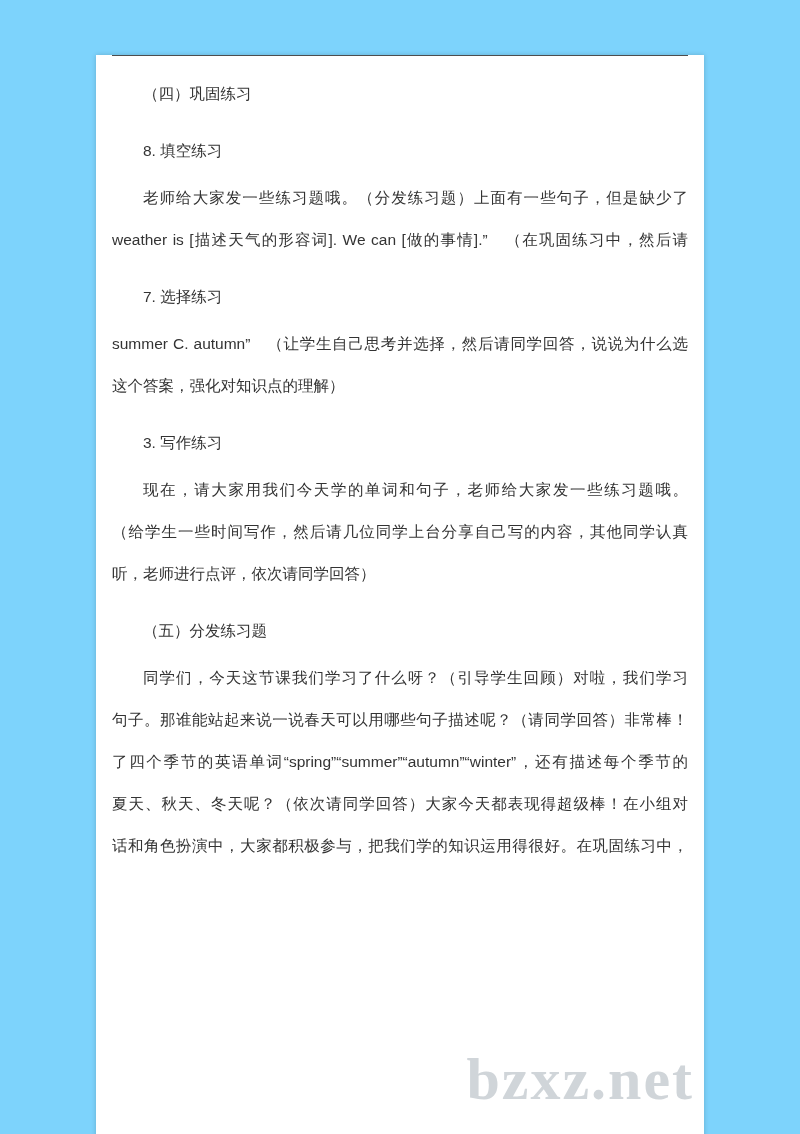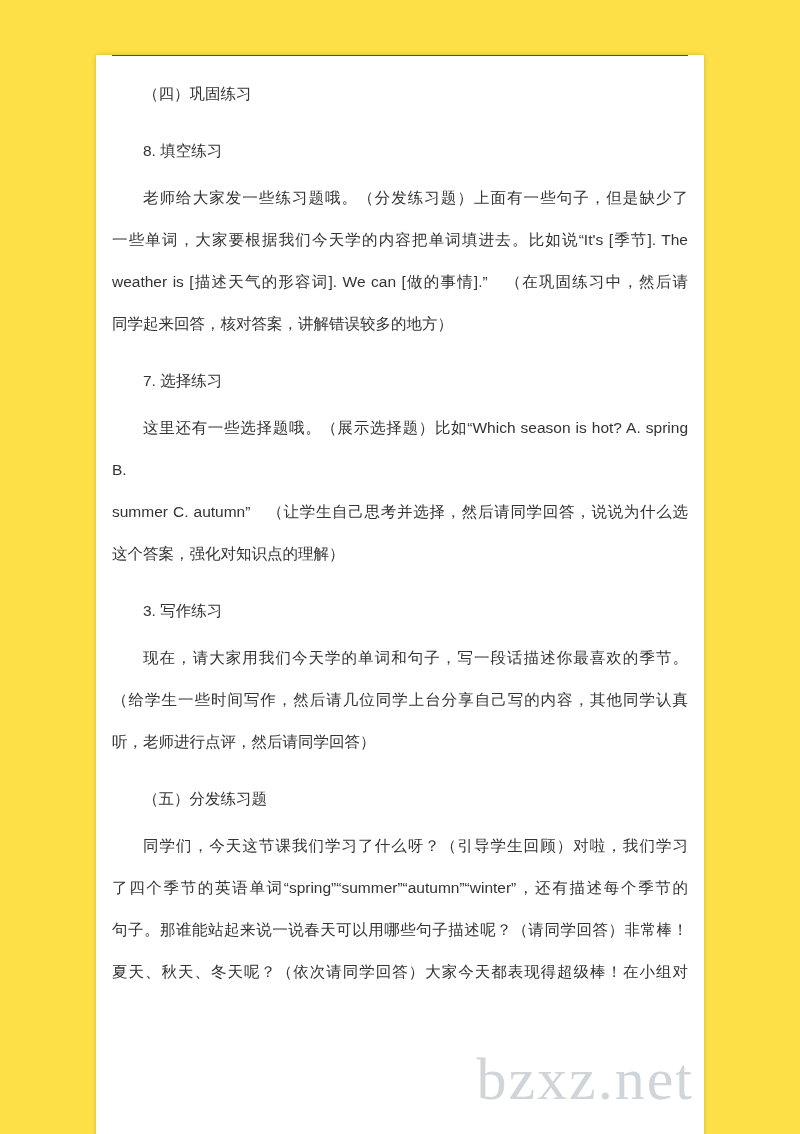--- a/index.html
+++ b/index.html
@@ -6,21 +6,21 @@
   html, body {
     margin: 0;
     padding: 0;
     background: #efefef;
     font-family: "Liberation Sans", "DejaVu Sans", sans-serif;
   }
   .viewport {
     width: 800px;
     height: 1134px;
     margin: 0 auto;
-    background: #fde047;
+    background: #7dd3fc;
     overflow: hidden;
   }
   .page {
     position: relative;
     width: 608px;
     height: 1114px;
     margin: 10px auto 10px;
     background: #ffffff;
     box-shadow: 0 0 5px rgba(0,0,0,0.18);
   }
@@ -47,21 +47,21 @@
   .block.heading {
     margin-top: 15px;
     margin-bottom: 5px;
   }
   .block.para { margin: 0; }
   .watermark {
     position: absolute;
     top: 990px;
     right: 10px;
     font-family: "Liberation Serif", "DejaVu Serif", serif;
-    font-weight: normal;
+    font-weight: bold;
     font-size: 60px;
     letter-spacing: 2px;
     color: rgba(170, 178, 186, 0.55);
     pointer-events: none;
     user-select: none;
   }
 </style>
 </head>
 <body>
 
@@ -70,45 +70,43 @@
     <div class="rule"></div>
     <div class="doc-body">
         <div class="block heading">
           <div class="line indent">（四）巩固练习</div>
         </div>
         <div class="block heading">
           <div class="line indent">8. 填空练习</div>
         </div>
         <div class="block para">
           <div class="line indent stretch">老师给大家发一些练习题哦。（分发练习题）上面有一些句子，但是缺少了</div>
-          <div class="line stretch">一些单词，大家要根据我们今天学的内容把单词填进去。比如说“It's [季节]. The</div>
           <div class="line stretch">weather is [描述天气的形容词]. We can [做的事情].”　（在巩固练习中，然后请</div>
-          <div class="line">同学起来回答，核对答案，讲解错误较多的地方）</div>
         </div>
         <div class="block heading">
           <div class="line indent">7. 选择练习</div>
         </div>
         <div class="block para">
-          <div class="line indent stretch">这里还有一些选择题哦。（展示选择题）比如“Which season is hot? A. spring B.</div>
           <div class="line stretch">summer C. autumn”　（让学生自己思考并选择，然后请同学回答，说说为什么选</div>
           <div class="line">这个答案，强化对知识点的理解）</div>
         </div>
         <div class="block heading">
           <div class="line indent">3. 写作练习</div>
         </div>
         <div class="block para">
-          <div class="line indent stretch">现在，请大家用我们今天学的单词和句子，写一段话描述你最喜欢的季节。</div>
+          <div class="line indent stretch">现在，请大家用我们今天学的单词和句子，老师给大家发一些练习题哦。</div>
           <div class="line stretch">（给学生一些时间写作，然后请几位同学上台分享自己写的内容，其他同学认真</div>
-          <div class="line">听，老师进行点评，然后请同学回答）</div>
+          <div class="line">听，老师进行点评，依次请同学回答）</div>
         </div>
         <div class="block heading">
           <div class="line indent">（五）分发练习题</div>
         </div>
         <div class="block para">
           <div class="line indent stretch">同学们，今天这节课我们学习了什么呀？（引导学生回顾）对啦，我们学习</div>
+          <div class="line stretch">句子。那谁能站起来说一说春天可以用哪些句子描述呢？（请同学回答）非常棒！</div>
           <div class="line stretch">了四个季节的英语单词“spring”“summer”“autumn”“winter”，还有描述每个季节的</div>
-          <div class="line stretch">句子。那谁能站起来说一说春天可以用哪些句子描述呢？（请同学回答）非常棒！</div>
           <div class="line stretch">夏天、秋天、冬天呢？（依次请同学回答）大家今天都表现得超级棒！在小组对</div>
+          <div class="line stretch">话和角色扮演中，大家都积极参与，把我们学的知识运用得很好。在巩固练习中，</div>
         </div>
       </div>
     <div class="watermark">bzxz.net</div>
   </div>
 </div>
 
 </body></html>

